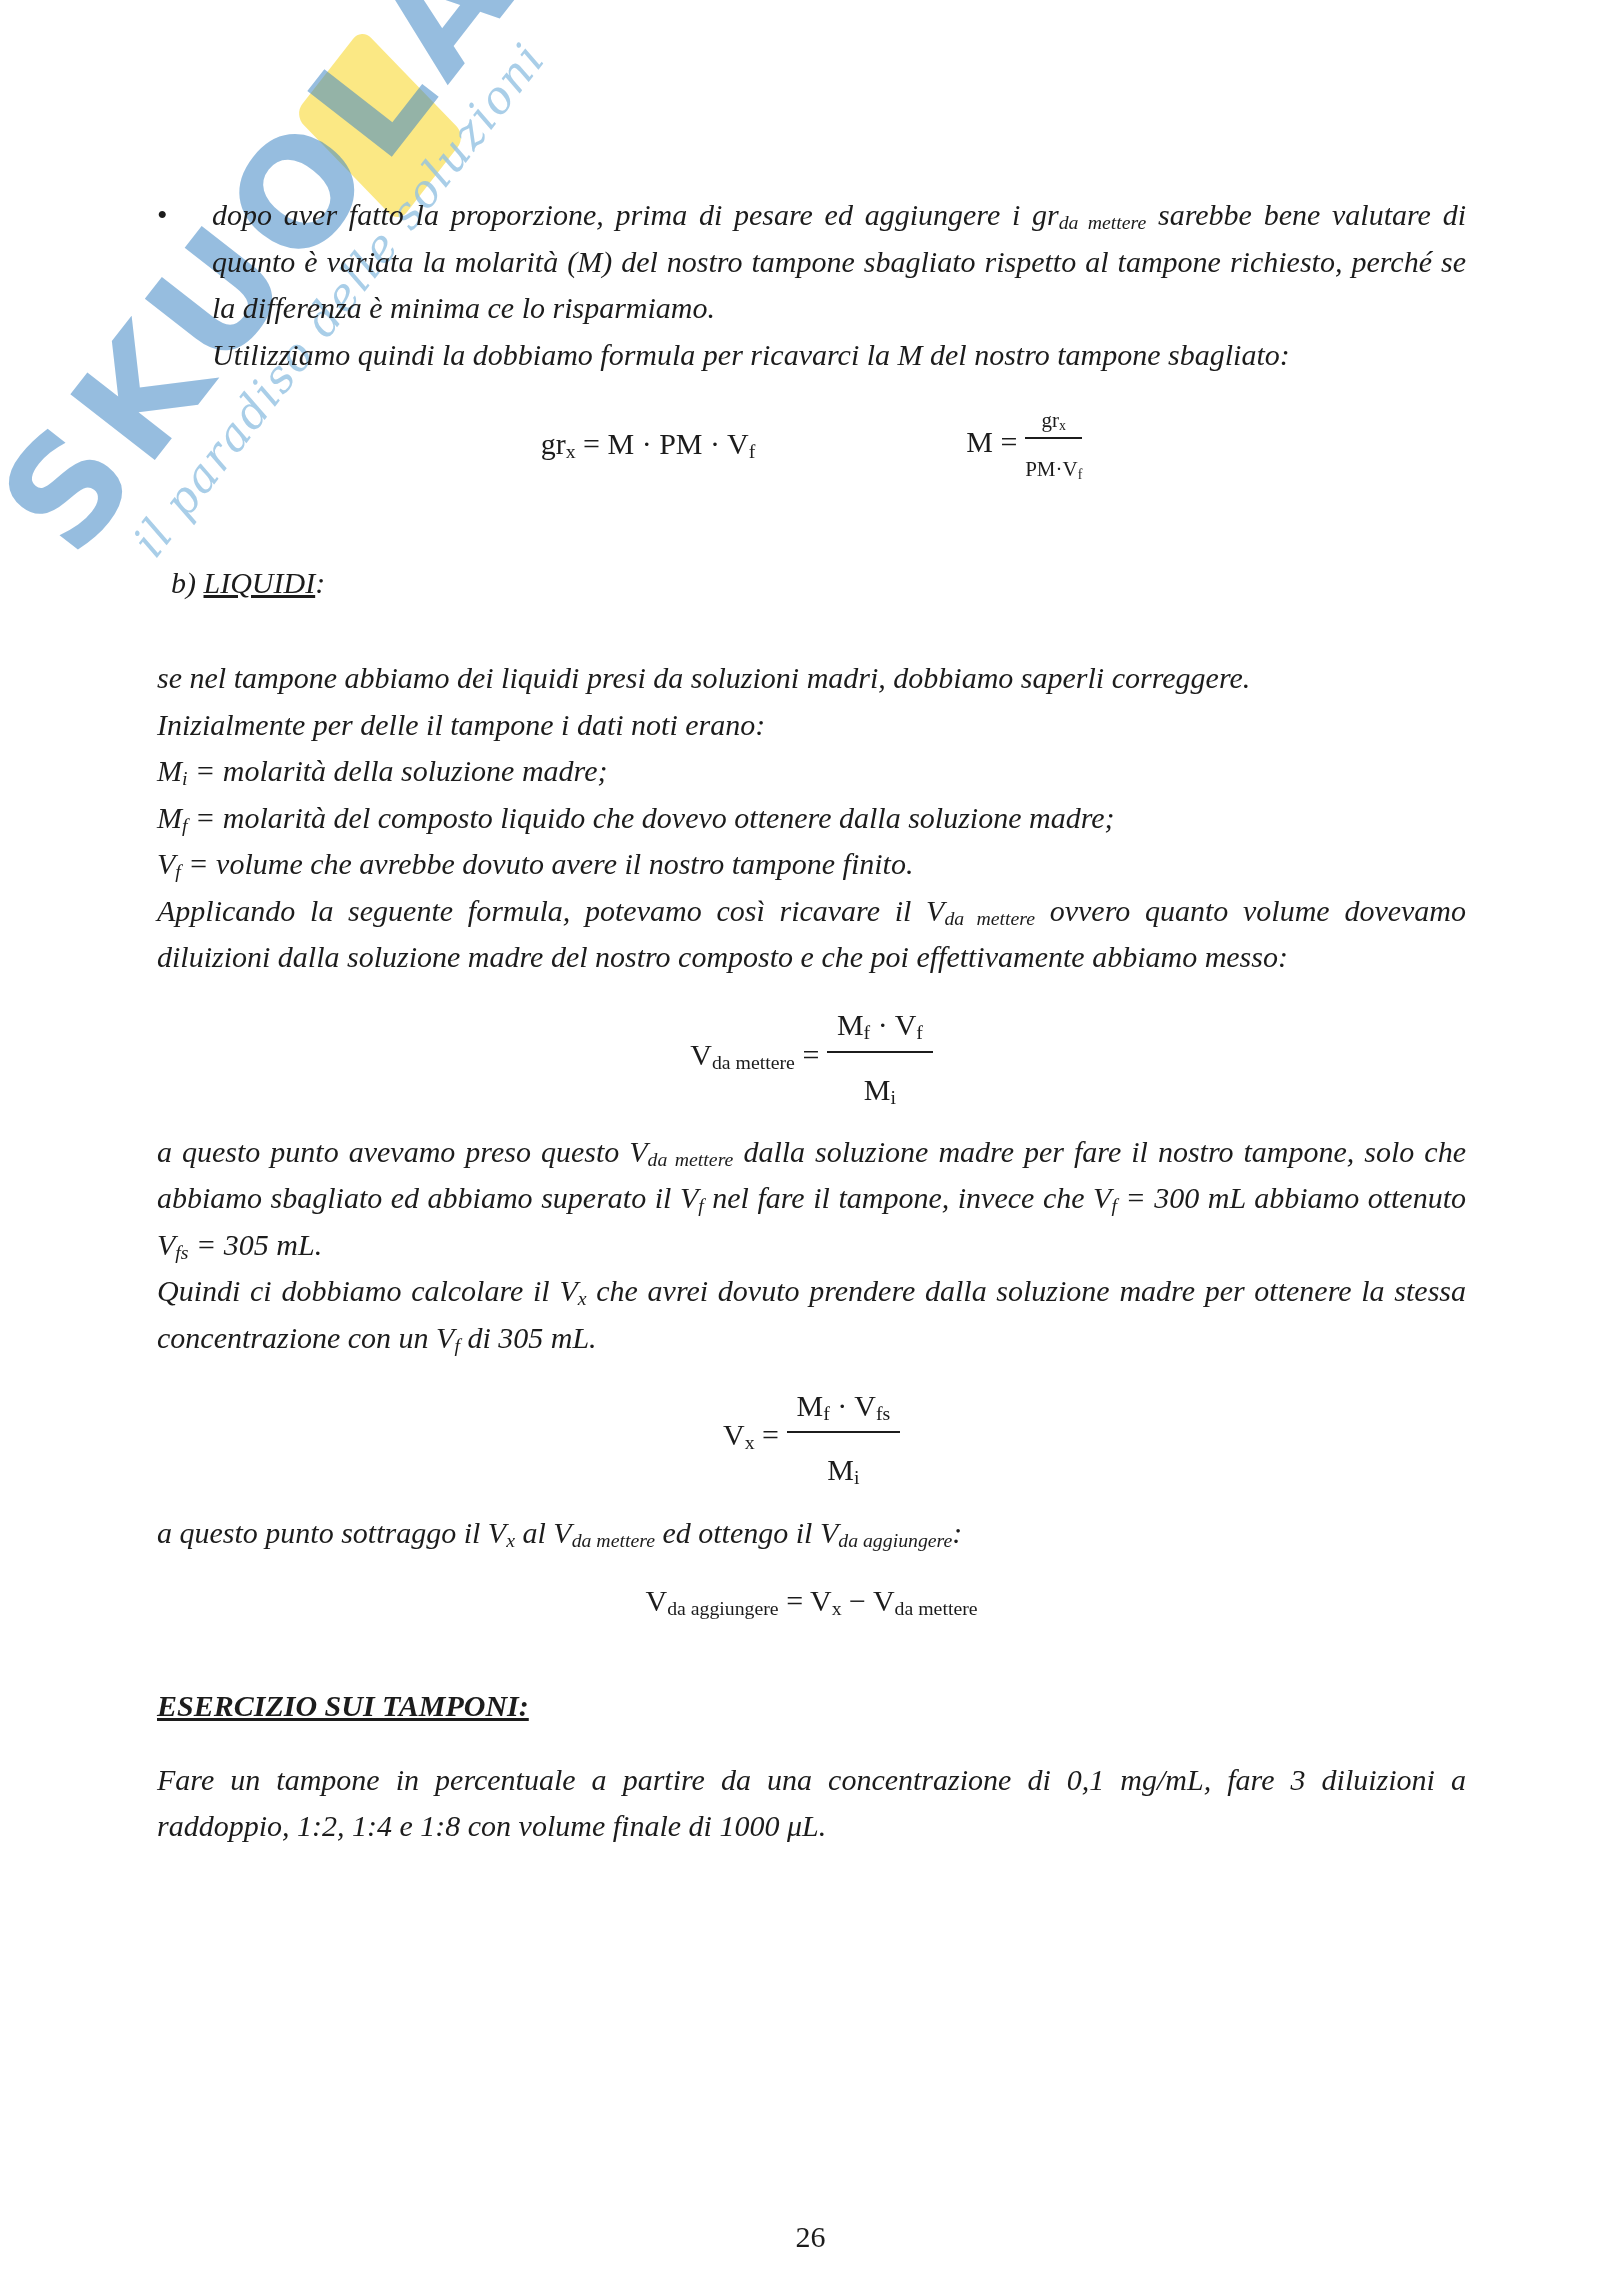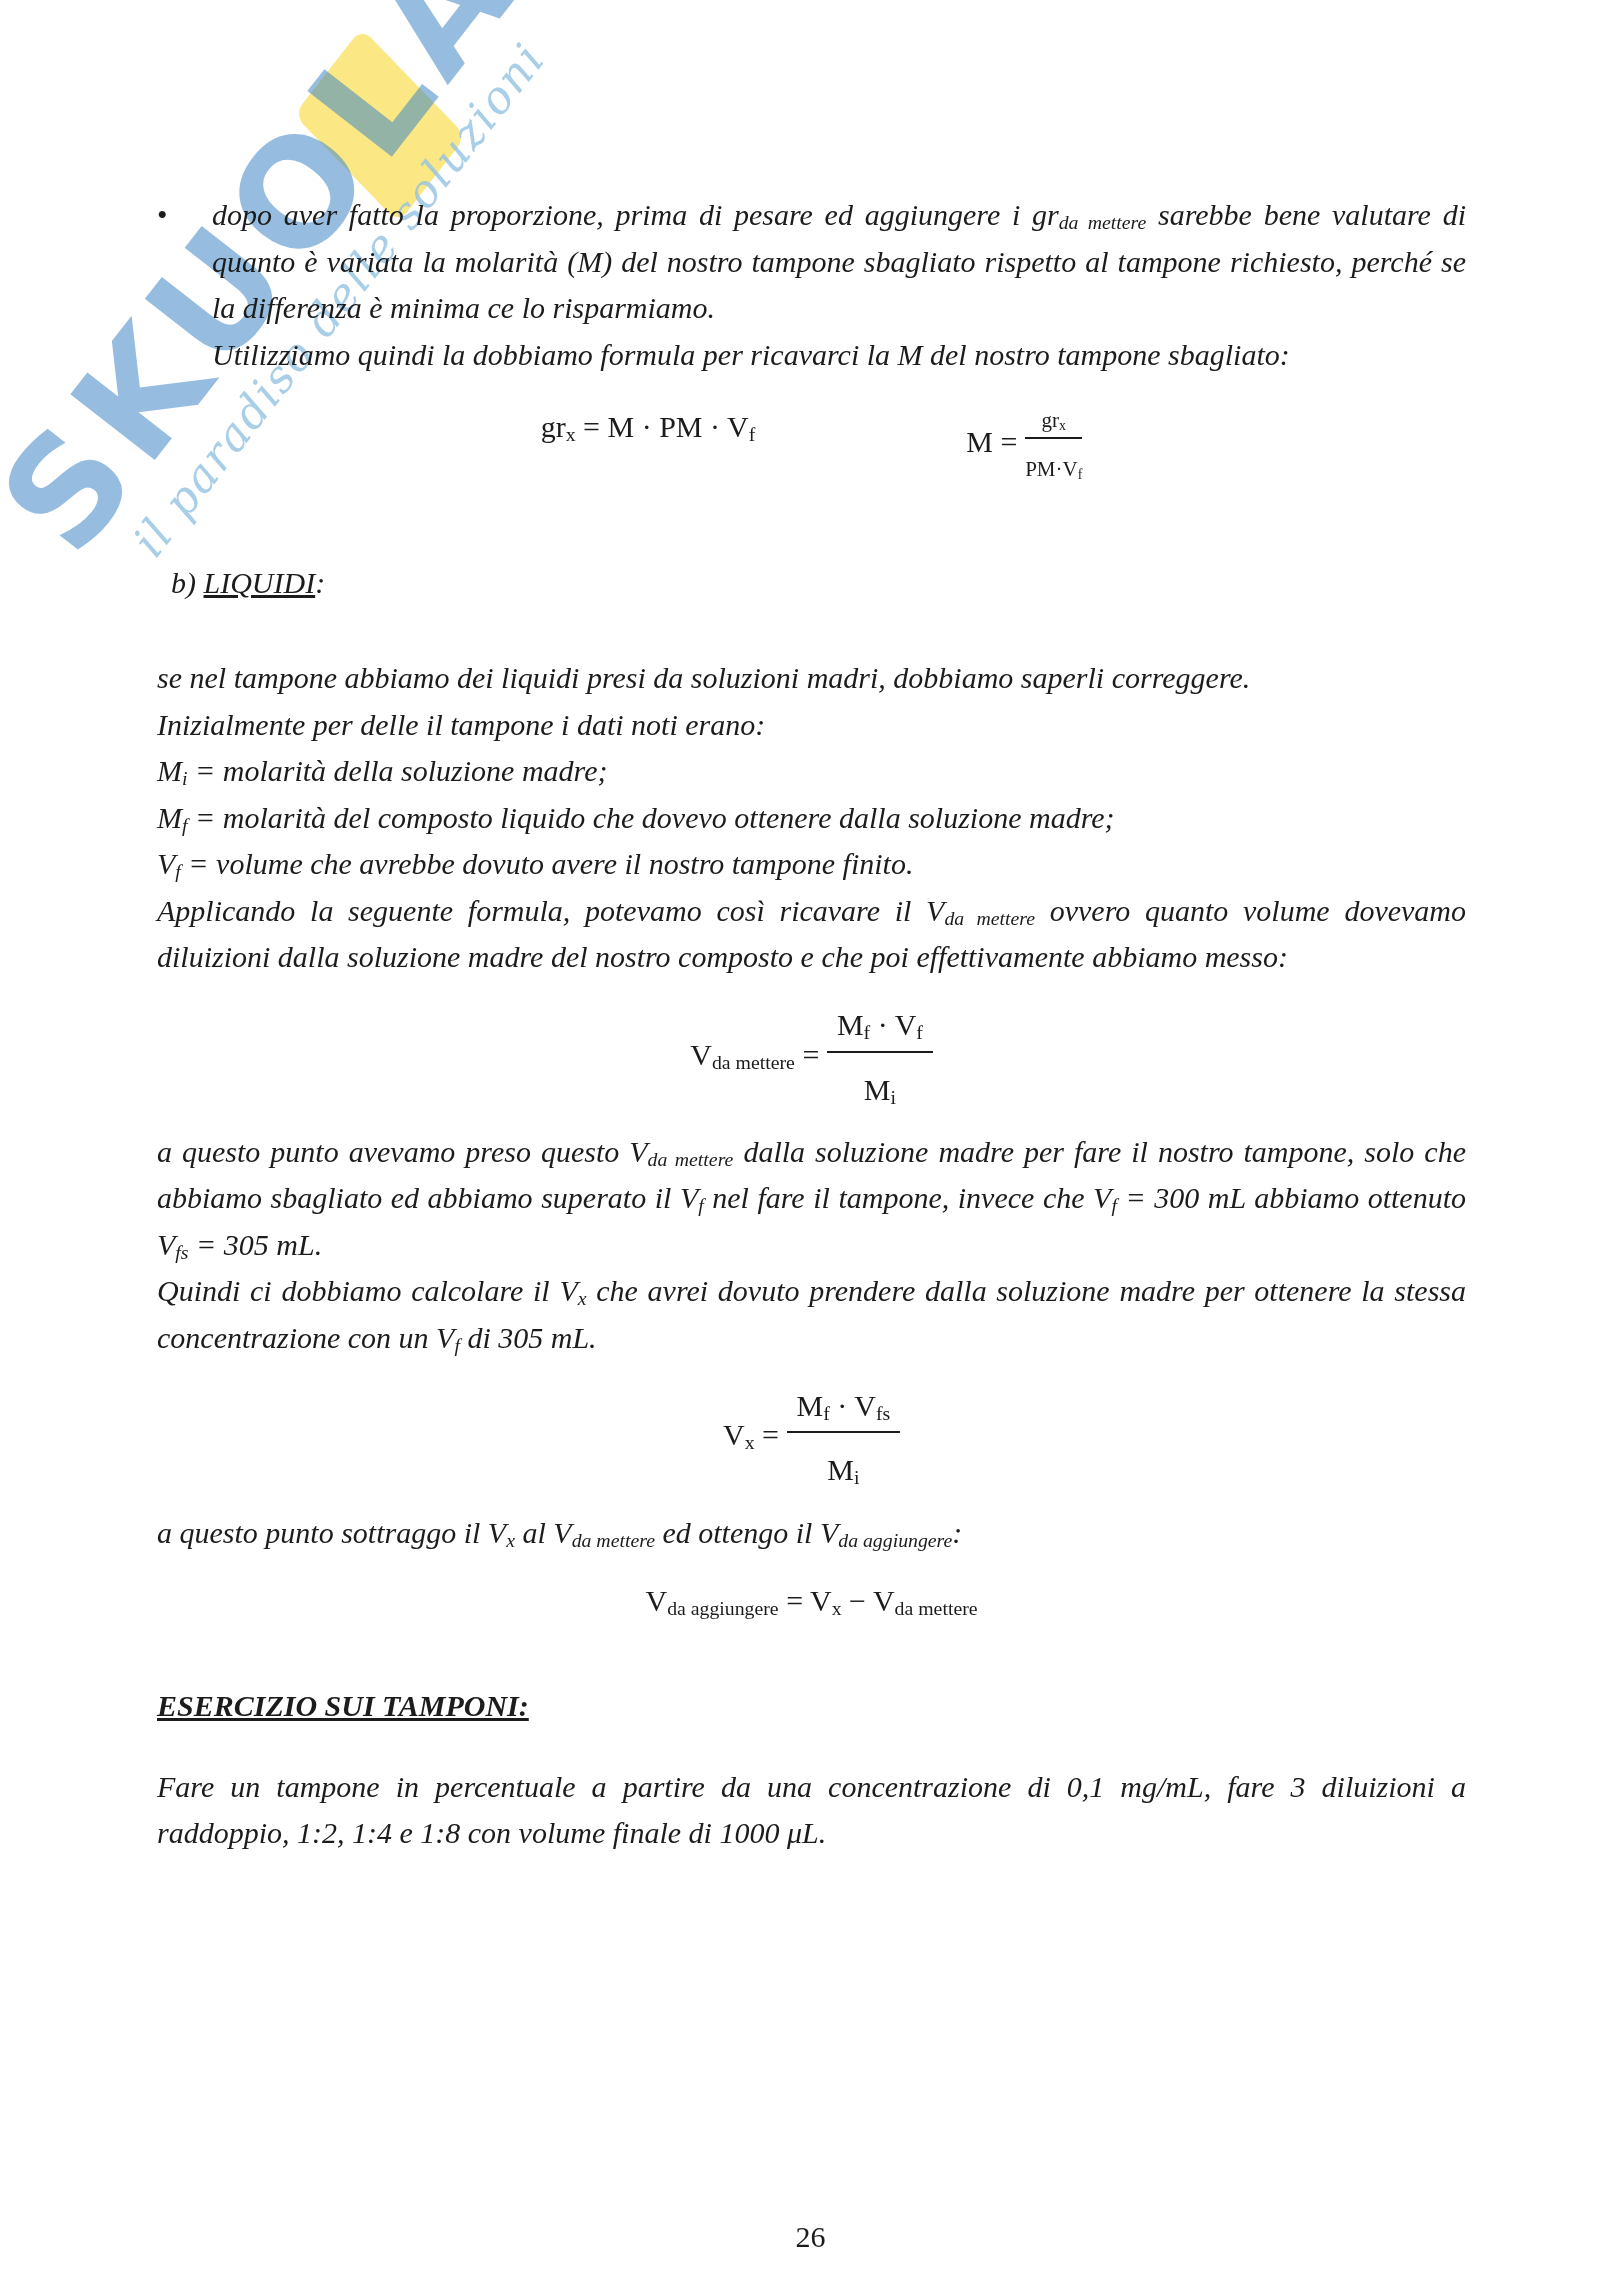--- a/index.html
+++ b/index.html
@@ -42,39 +42,39 @@
 
   
   .content { position: relative; z-index: 1; padding: 192px 155px 0 157px; }
   p { margin: 0; text-align: justify; font-style: italic; }
   sub { font-size: 66%; line-height: 0; vertical-align: -0.22em; }
 
   .bullet-block { display: flex; }
   .bullet-marker { width: 55px; flex: none; }
   .bullet-text { flex: 1; }
 
-  .formula-row { display: flex; justify-content: center; gap: 211px; margin: 25.5px 0 9.8px; }
+  .formula-row { display: flex; justify-content: center; align-items: center; gap: 211px; margin: 25.5px 0 9.8px; }
 
   .formula-display { text-align: justify; }
   .formula-display .fline { display: block; text-align: center; margin: 21.6px 0 15.7px; }
   .f-lhs { margin-right: 7.8px; }
 
   .frac { display: inline-block; vertical-align: middle; text-align: center; }
   .frac .num { display: block; border-bottom: 2px solid #1c1c1c; padding: 0 9.8px 2px; }
   .frac .den { display: block; padding-top: 14px; }
   .frac-small { font-size: 0.7em; margin-left: 7.8px; }
   .frac-small .num { padding: 0 5.9px 1px; }
 
   .heading-b { margin-top: 74px; margin-left: 14px; }
   .heading-b .u { text-decoration: underline; }
 
   .block-gap { margin-top: 49px; }
 
   .exercise-heading { font-weight: bold; text-decoration: underline; margin-top: 59px; }
-  .exercise-body { margin-top: 34px; }
+  .exercise-body { margin-top: 27px; }
 
   .page-number { position: absolute; left: 0; right: 0; bottom: 33px; text-align: center; z-index: 1; }
 </style>
 </head>
 <body>
 
 <div class="page">
 
   <div class="watermark">
     <div class="wm-accent"></div>

